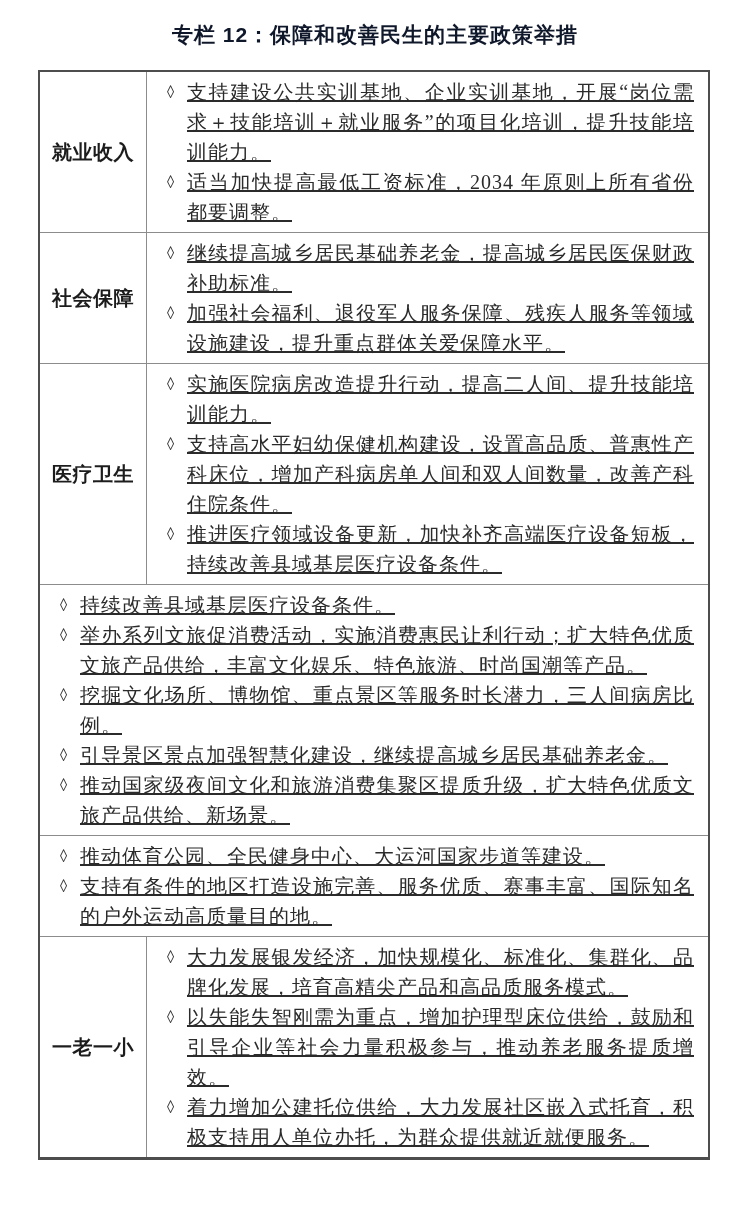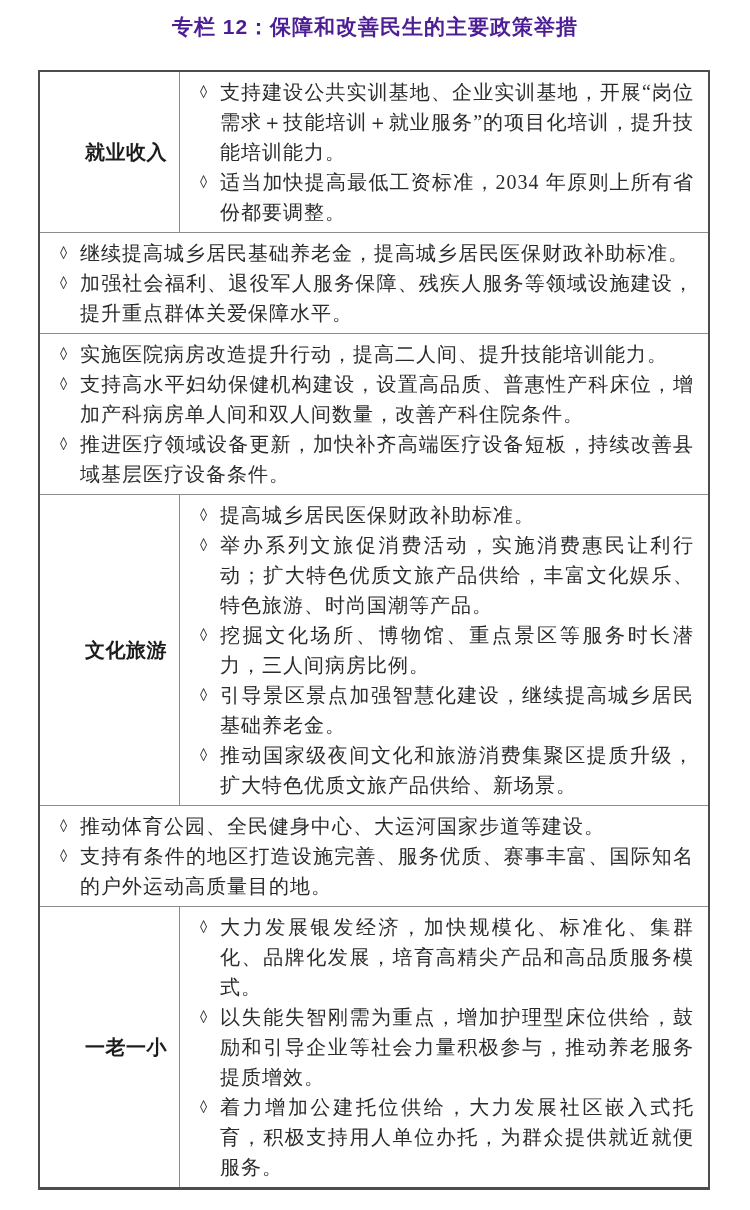--- a/index.html
+++ b/index.html
@@ -12,26 +12,26 @@
   .page{
     width:750px;height:1210px;
     background:var(--bg);
     font-family:"Liberation Serif","DejaVu Serif",serif;
     color:var(--text-color);
     position:relative;
     box-sizing:border-box;
   }
   .doc-title{
     text-align:center;
-    padding-top:13px;
+    padding-top:21px;
     font-family:"Liberation Sans","DejaVu Sans",sans-serif;
     font-weight:bold;
     font-size:21px;
     letter-spacing:1px;
-    color:#4c1d95;
+    color:#0f172a;
   }
   .policy-table{
     position:absolute;
     left:38px;top:70px;
     width:672px;
     box-sizing:border-box;
     border:2px solid var(--outer-border);
     border-bottom-width:3px;
     background:var(--bg);
   }
@@ -47,21 +47,20 @@
     flex:none;
     border-right:1px solid var(--inner-border);
     display:flex;
     align-items:center;
     justify-content:center;
     font-family:"Liberation Sans","DejaVu Sans",sans-serif;
     font-weight:bold;
     font-size:20px;
     letter-spacing:0.5px;
     color:#1c1c1c;
-    padding-left:33px;
   }
   .items-cell{
     flex:1;
     min-width:0;
     padding:5px 14px 5px 7px;
     box-sizing:border-box;
   }
   .item{
     display:flex;
     align-items:flex-start;
@@ -77,20 +76,21 @@
   }
   .item-text{
     flex:1;
     min-width:0;
     font-size:20px;
     line-height:30px;
     letter-spacing:1px;
     text-align:justify;
     text-justify:inter-character;
     color:var(--text-color);
+    text-decoration:underline;
   }
 </style>
 </head>
 <body>
 
 <div class="page">
   <div class="doc-title">专栏 12：保障和改善民生的主要政策举措</div>
 
   <div class="policy-table">
       <div class="table-row">
@@ -100,53 +100,54 @@
             <span class="marker">◊</span>
             <span class="item-text">支持建设公共实训基地、企业实训基地，开展“岗位需求＋技能培训＋就业服务”的项目化培训，提升技能培训能力。</span>
           </div>
           <div class="item">
             <span class="marker">◊</span>
             <span class="item-text">适当加快提高最低工资标准，2034 年原则上所有省份都要调整。</span>
           </div>
         </div>
       </div>
       <div class="table-row">
+        <div class="cat-cell">社会保障</div>
         <div class="items-cell">
           <div class="item">
             <span class="marker">◊</span>
             <span class="item-text">继续提高城乡居民基础养老金，提高城乡居民医保财政补助标准。</span>
           </div>
           <div class="item">
             <span class="marker">◊</span>
             <span class="item-text">加强社会福利、退役军人服务保障、残疾人服务等领域设施建设，提升重点群体关爱保障水平。</span>
           </div>
         </div>
       </div>
       <div class="table-row">
+        <div class="cat-cell">医疗卫生</div>
         <div class="items-cell">
           <div class="item">
             <span class="marker">◊</span>
             <span class="item-text">实施医院病房改造提升行动，提高二人间、提升技能培训能力。</span>
           </div>
           <div class="item">
             <span class="marker">◊</span>
             <span class="item-text">支持高水平妇幼保健机构建设，设置高品质、普惠性产科床位，增加产科病房单人间和双人间数量，改善产科住院条件。</span>
           </div>
           <div class="item">
             <span class="marker">◊</span>
             <span class="item-text">推进医疗领域设备更新，加快补齐高端医疗设备短板，持续改善县域基层医疗设备条件。</span>
           </div>
         </div>
       </div>
       <div class="table-row">
-        <div class="cat-cell">文化旅游</div>
         <div class="items-cell">
           <div class="item">
             <span class="marker">◊</span>
-            <span class="item-text">提高城乡居民医保财政补助标准。</span>
+            <span class="item-text">持续改善县域基层医疗设备条件。</span>
           </div>
           <div class="item">
             <span class="marker">◊</span>
             <span class="item-text">举办系列文旅促消费活动，实施消费惠民让利行动；扩大特色优质文旅产品供给，丰富文化娱乐、特色旅游、时尚国潮等产品。</span>
           </div>
           <div class="item">
             <span class="marker">◊</span>
             <span class="item-text">挖掘文化场所、博物馆、重点景区等服务时长潜力，三人间病房比例。</span>
           </div>
           <div class="item">

